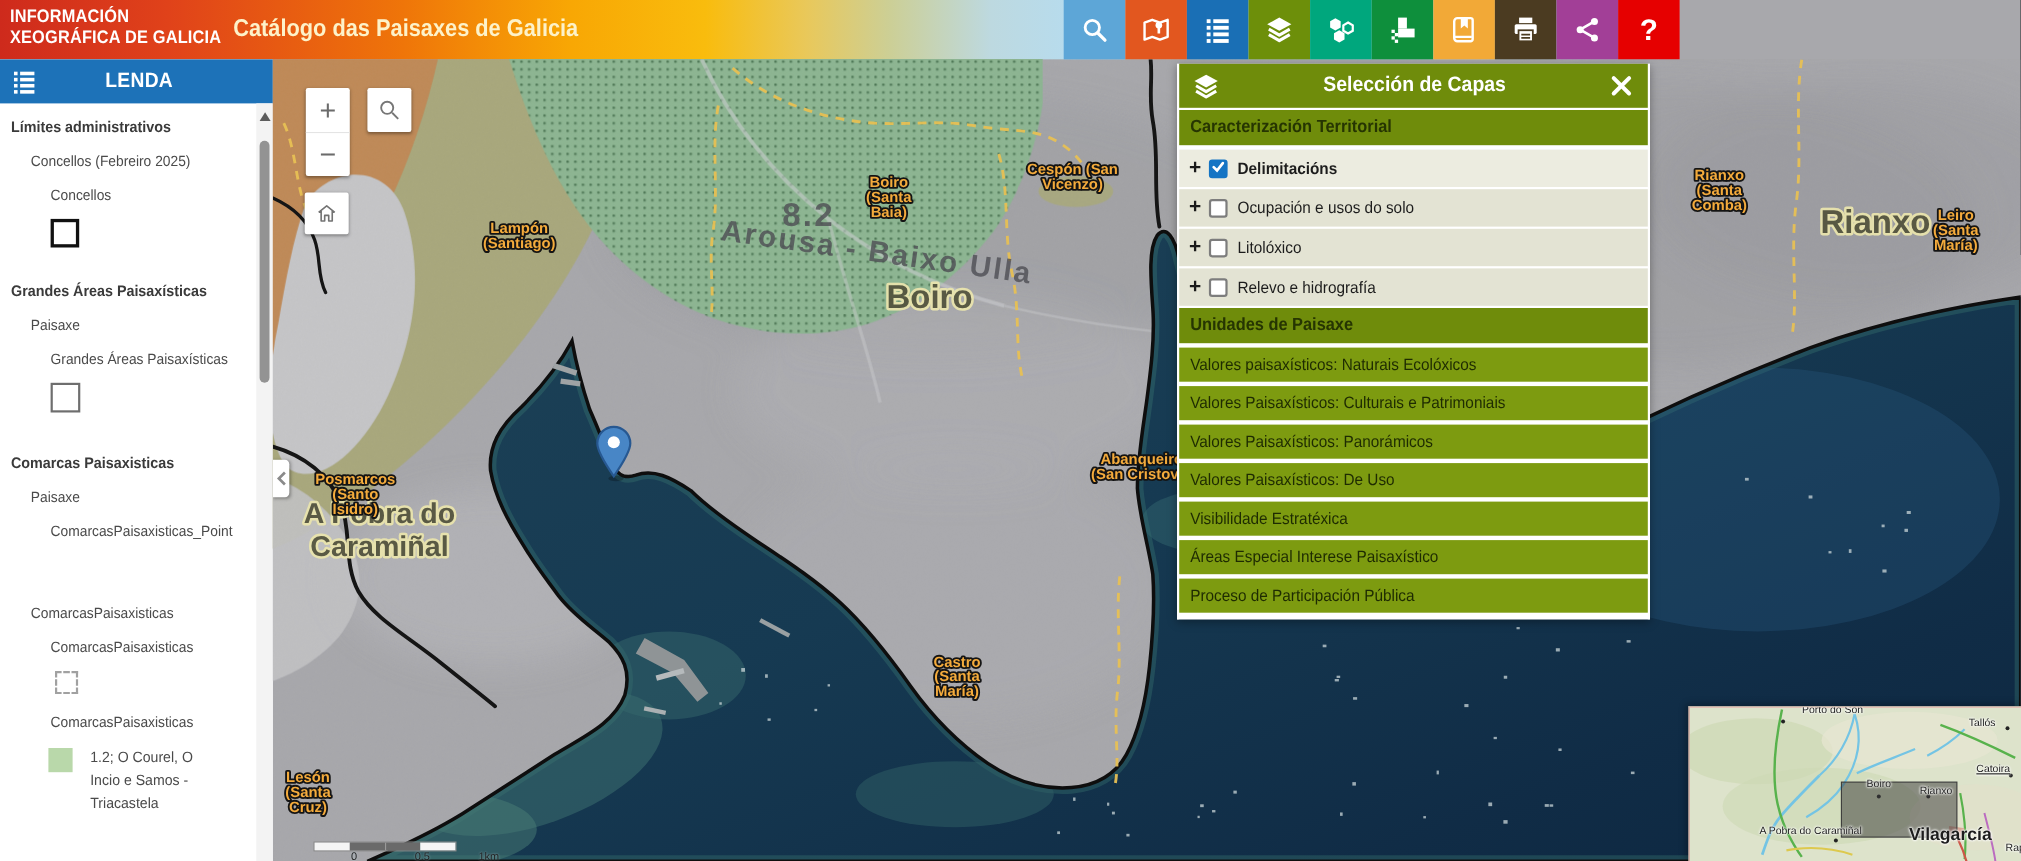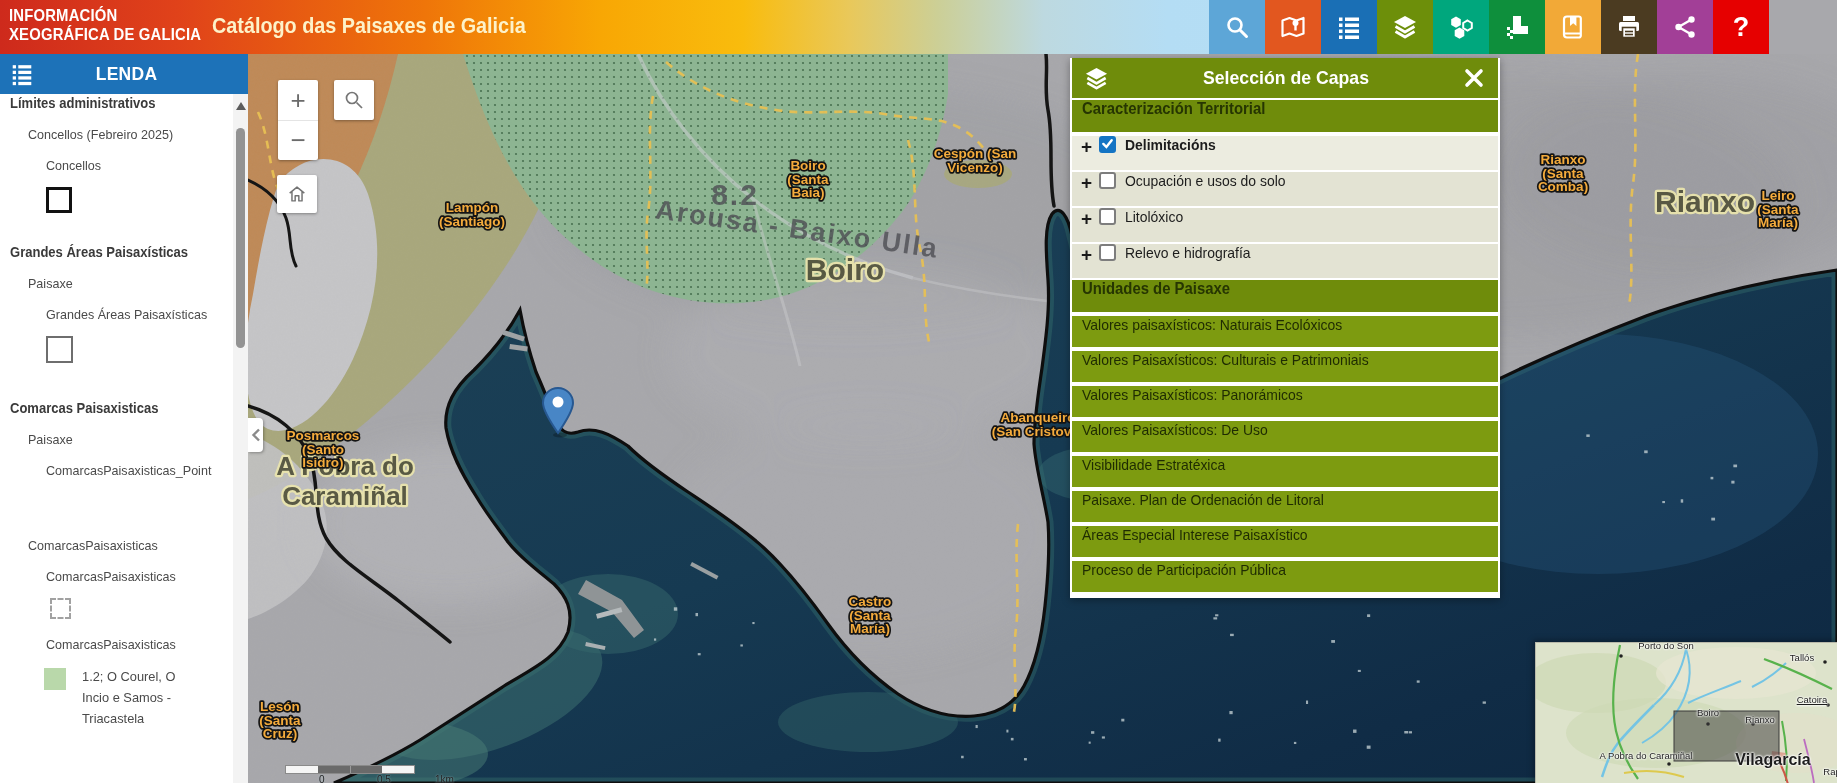--- a/index.html
+++ b/index.html
@@ -1,33 +1,33 @@
 <!DOCTYPE html>
 <html><head>
 <meta charset="utf-8">
 <style>
   html,body{margin:0;padding:0;background:#222;}
   body{font-family:"Liberation Sans",sans-serif;}
   .app{position:relative;width:1837px;height:783px;overflow:hidden;background:#a8a8ac;}
 
   
-  .topbar{position:absolute;left:0;top:0;width:1769px;height:54px;
+  .topbar{position:absolute;left:0;top:0;width:1527px;height:54px;
     background:linear-gradient(to right,#ce2a1c 0%,#e0421a 10%,#ef7509 24%,#f8a704 34%,#f9bc0d 42%,#e9c85a 48%,#cccf96 53%,#bdd9e0 59%,#b4ddf4 66%,#b9e3f8 100%);}
   .logo{position:absolute;left:9px;top:6px;color:#fff;font-weight:800;font-size:16.5px;line-height:19px;letter-spacing:.2px;transform:scaleX(.9);transform-origin:0 0;white-space:nowrap;}
   .app-title{position:absolute;left:212px;top:13px;color:#fdf2c9;font-weight:700;font-size:22px;transform:scaleX(.9);transform-origin:0 0;white-space:nowrap;}
   .toolbar{position:absolute;right:0;top:0;height:54px;display:flex;}
   .tb-btn{width:56px;height:54px;display:flex;align-items:center;justify-content:center;border:none;padding:0;cursor:pointer;}
   .tb-btn svg{display:block;}
 
   
   .sidebar{position:absolute;left:0;top:54px;width:248px;height:729px;background:#fff;}
   .sidebar-header{position:absolute;left:0;top:0;width:248px;height:40px;background:#1d72b8;display:flex;align-items:center;}
   .sb-icon{margin-left:9px;width:26px;height:26px;}
   .sb-title{flex:1;text-align:center;color:#fff;font-weight:800;font-size:19px;letter-spacing:.3px;margin-right:30px;transform:scaleX(.92);}
-  .sidebar-body{position:absolute;left:0;top:40px;width:232px;height:689px;overflow:hidden;box-sizing:border-box;color:#4a4a4a;}
+  .sidebar-body{position:absolute;left:0;top:40px;width:232px;height:689px;overflow:hidden;padding-top:12px;box-sizing:border-box;color:#4a4a4a;}
   .sb-item{transform:scaleX(.93);transform-origin:0 50%;white-space:nowrap;font-size:13.5px;line-height:19px;}
   .sb-lvl0{font-weight:700;color:#3a3a3a;font-size:14px;margin:0 0 12px 10px;}
   .sb-lvl1{margin:0 0 12px 28px;}
   .sb-lvl2{margin:0 0 12px 46px;}
   .sb-spacer{height:44px;}
   .sym{box-sizing:border-box;}
   .sym-black{width:26px;height:26px;border:3px solid #111;margin:0 0 30px 46px;}
   .sym-grey{width:27px;height:27px;border:2px solid #6e6e6e;margin:2px 0 36px 46px;}
   .sym-dashed{width:21px;height:21px;border:2px dashed #8a8a8a;margin:0 0 16px 50px;opacity:.8;}
   .legend-row{display:flex;margin:0 0 8px 44px;}
@@ -57,21 +57,21 @@
   .sb-segs{display:flex;height:7px;border:1px solid #8a8a8a;box-sizing:content-box;width:128px;}
   .sb-seg{width:32px;height:7px;}
   .sb-lab{position:absolute;top:9px;font-size:10px;color:#1f1f1f;text-shadow:0 0 2px rgba(175,200,210,.8);}
 
   
   .layer-panel{position:absolute;left:822px;top:4px;width:426px;background:#fff;border:2px solid #fff;border-top:none;box-shadow:0 2px 8px rgba(0,0,0,.35);}
   .panel-header{height:40px;background:#6f8c0b;display:flex;align-items:center;margin-bottom:2px;}
   .panel-header .ph-ic{margin-left:11px;width:27px;height:27px;}
   .panel-title{flex:1;text-align:center;color:#fff;font-weight:700;font-size:19px;transform:scaleX(.93);}
   .panel-close{width:24px;height:24px;margin-right:12px;cursor:pointer;}
-  .prow{display:flex;}
+  .prow{display:flex;align-items:center;}
   .prow-section{height:32px;background:#6f8c0b;color:#263502;font-weight:700;font-size:16px;margin-bottom:4px;padding-left:10px;}
   .prow-check{height:34px;background:#e3e3d3;margin-bottom:2px;padding-left:7px;color:#1c1c1c;font-size:15px;}
   .prow-check.checked-row{background:#ecece0;}
   .prow-green{height:31px;background:#7d9b10;margin-bottom:4px;padding-left:10px;color:#1e2b02;font-size:15px;}
   .prow .lab{transform:scaleX(.93);transform-origin:0 50%;white-space:nowrap;}
   .prow-check .lab{margin-left:9px;}
   .prow-check.checked-row .lab{font-weight:700;}
   .expand{font-weight:800;font-size:19px;color:#1a1a1a;width:15px;text-align:center;cursor:pointer;}
   .cbx{width:17px;height:17px;border:2px solid #7d7d7d;border-radius:3px;background:#fff;margin-left:5px;box-sizing:border-box;cursor:pointer;display:flex;align-items:center;justify-content:center;}
   .cbx.on{background:#1474c4;border-color:#1474c4;}
@@ -496,23 +496,20 @@
           <div class="prow prow-green">
             <span class="lab">Valores Paisaxísticos: Panorámicos</span>
           </div>
           <div class="prow prow-green">
             <span class="lab">Valores Paisaxísticos: De Uso</span>
           </div>
           <div class="prow prow-green">
             <span class="lab">Visibilidade Estratéxica</span>
           </div>
           <div class="prow prow-green">
-            <span class="lab">Paisaxe. Plan de Ordenación de Litoral</span>
-          </div>
-          <div class="prow prow-green">
             <span class="lab">Áreas Especial Interese Paisaxístico</span>
           </div>
           <div class="prow prow-green">
             <span class="lab">Proceso de Participación Pública</span>
           </div>
         </div>
     </section>
 
     <div class="overview">
       <svg width="302" height="141" viewBox="0 0 302 141">

